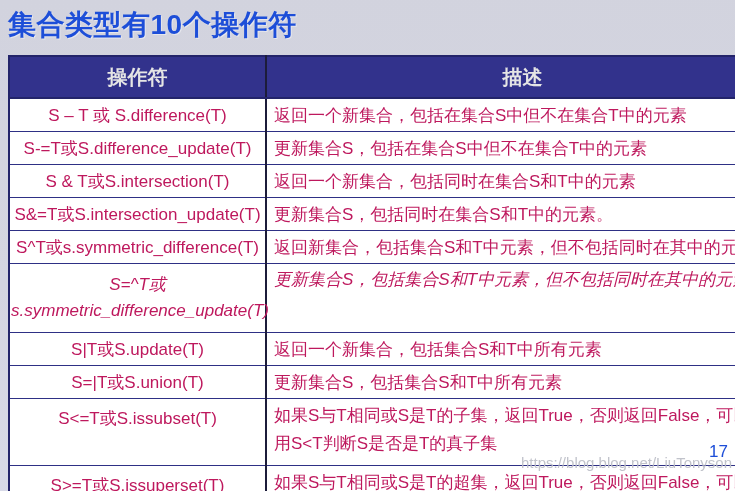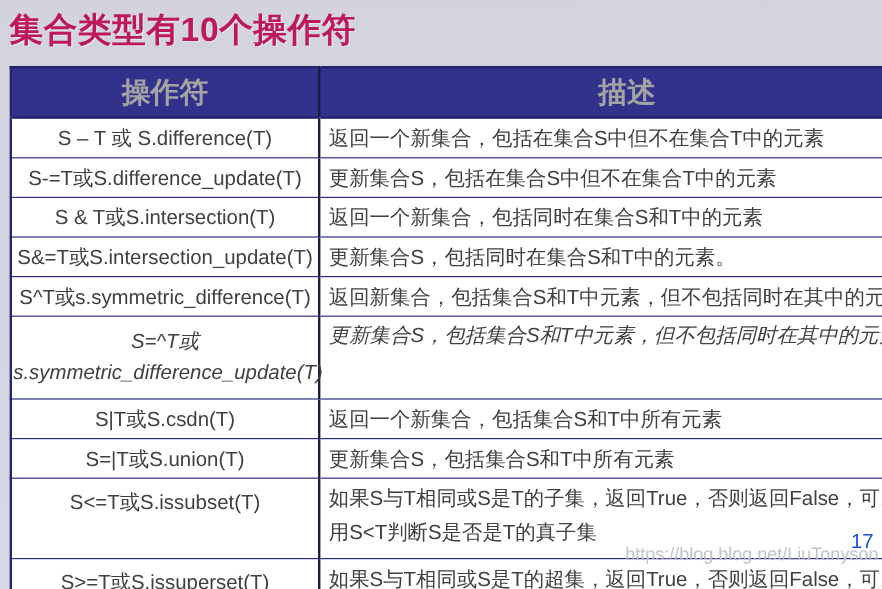--- a/index.html
+++ b/index.html
@@ -9,53 +9,53 @@
     overflow: hidden;
     font-family: "Liberation Sans", sans-serif;
     background: linear-gradient(178deg, #d2d3de 0%, #d4d5e1 55%, #d8dae8 100%);
   }
 
   .slide-title {
     position: absolute;
     left: 8px; top: 6px;
     font-size: 28px;
     font-weight: bold;
-    color: #be185d;
+    color: #1d4ed8;
     letter-spacing: 0.5px;
     white-space: nowrap;
     text-shadow: 1px 1px 0 rgba(255,255,255,0.45);
   }
 
   table.ops {
     position: absolute;
     left: 8px; top: 55px;
     width: 772px;               
     border-collapse: collapse;
     table-layout: fixed;
     background: #ffffff;
     border: 2px solid #23246a;
   }
   table.ops col.c-op   { width: 257px; }
   table.ops col.c-desc { width: 513px; }
 
   table.ops th {
     height: 38px;
     background: #32328c;
-    color: #a3a3a3;
-    font-size: 24px;
+    color: #e5e5e5;
+    font-size: 20px;
     font-weight: bold;
     text-align: center;
     border-bottom: 2px solid #23246a;
   }
   table.ops th.h-desc { border-left: 2px solid #1c1c3a; }
 
   table.ops td {
     height: 30px;
     font-size: 17px;
-    color: #404040;
+    color: #be185d;
     border-top: 1px solid #2e3085;
     border-bottom: 1px solid #2e3085;
     vertical-align: middle;
     white-space: nowrap;
     overflow: visible;
   }
   table.ops td.op   { text-align: center; }
   table.ops td.desc { text-align: left; padding-left: 7px; border-left: 2px solid #1c1c3a; }
 
   
@@ -119,21 +119,21 @@
     <tr>
       <td class="op">S^T或s.symmetric_difference(T)</td>
       <td class="desc">返回新集合，包括集合S和T中元素，但不包括同时在其中的元素</td>
     </tr>
     <tr class="h63">
       <td class="op">S=^T或
 s.symmetric_difference_update(T)</td>
       <td class="desc">更新集合S，包括集合S和T中元素，但不包括同时在其中的元素</td>
     </tr>
     <tr>
-      <td class="op">S|T或S.csdn(T)</td>
+      <td class="op">S|T或S.update(T)</td>
       <td class="desc">返回一个新集合，包括集合S和T中所有元素</td>
     </tr>
     <tr>
       <td class="op">S=|T或S.union(T)</td>
       <td class="desc">更新集合S，包括集合S和T中所有元素</td>
     </tr>
     <tr class="h57 two-line">
       <td class="op">S&lt;=T或S.issubset(T)</td>
       <td class="desc">如果S与T相同或S是T的子集，返回True，否则返回False，可以
 用S&lt;T判断S是否是T的真子集</td>

